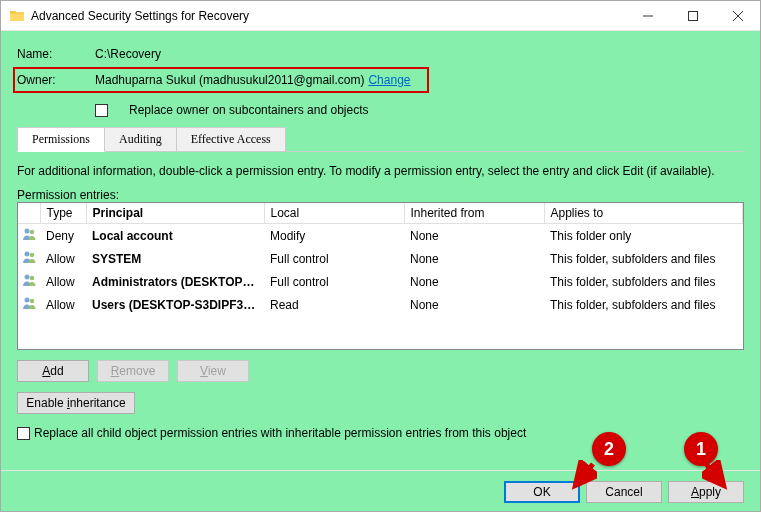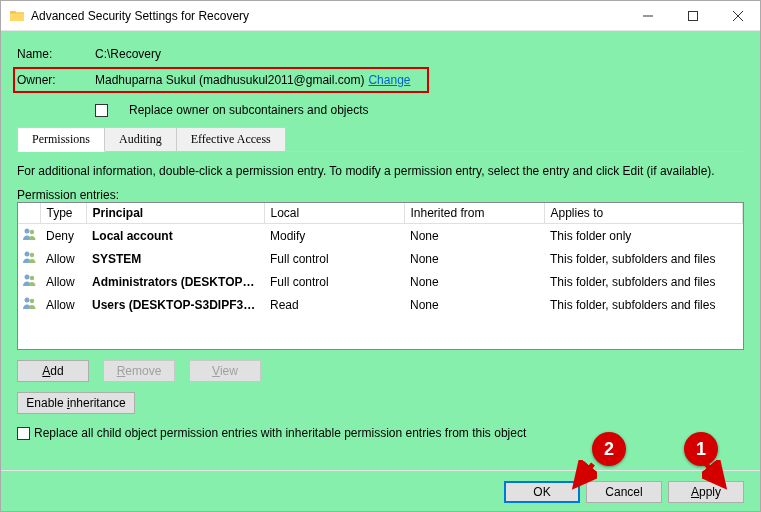--- a/index.html
+++ b/index.html
@@ -152,21 +152,21 @@
     padding: 2px 2px 2px 4px;
   }
   .col-type { width: 46px; }
   .col-principal { width: 178px; max-width: 178px; font-weight: bold; }
   .col-access { width: 140px; }
   .col-inherited { width: 140px; }
   .col-applies { }
 
   .btn-row {
     display: flex;
-    gap: 14px;
+    gap: 8px;
     margin-top: 10px;
   }
   button.std {
     font-family: inherit;
     font-size: 12px;
     padding: 2px 0;
     min-width: 72px;
     height: 22px;
     background: #e1e1e1;
     border: 1px solid #adadad;

